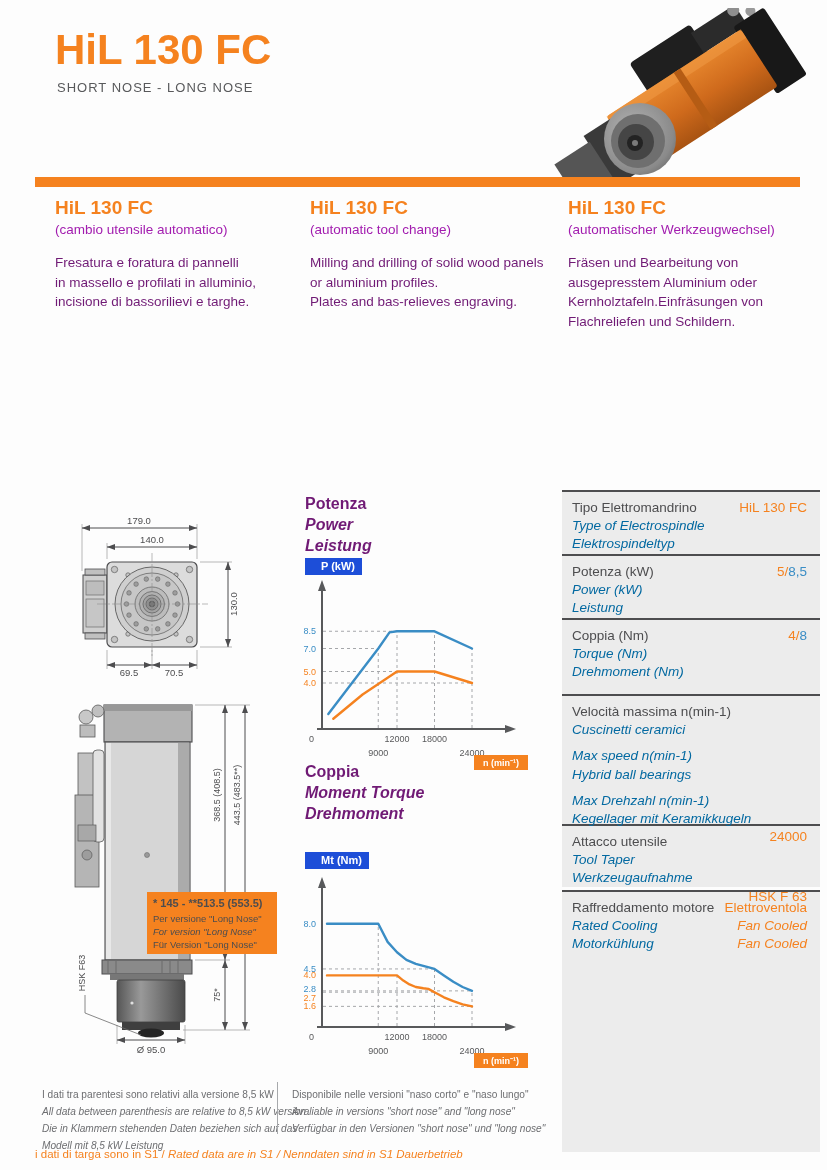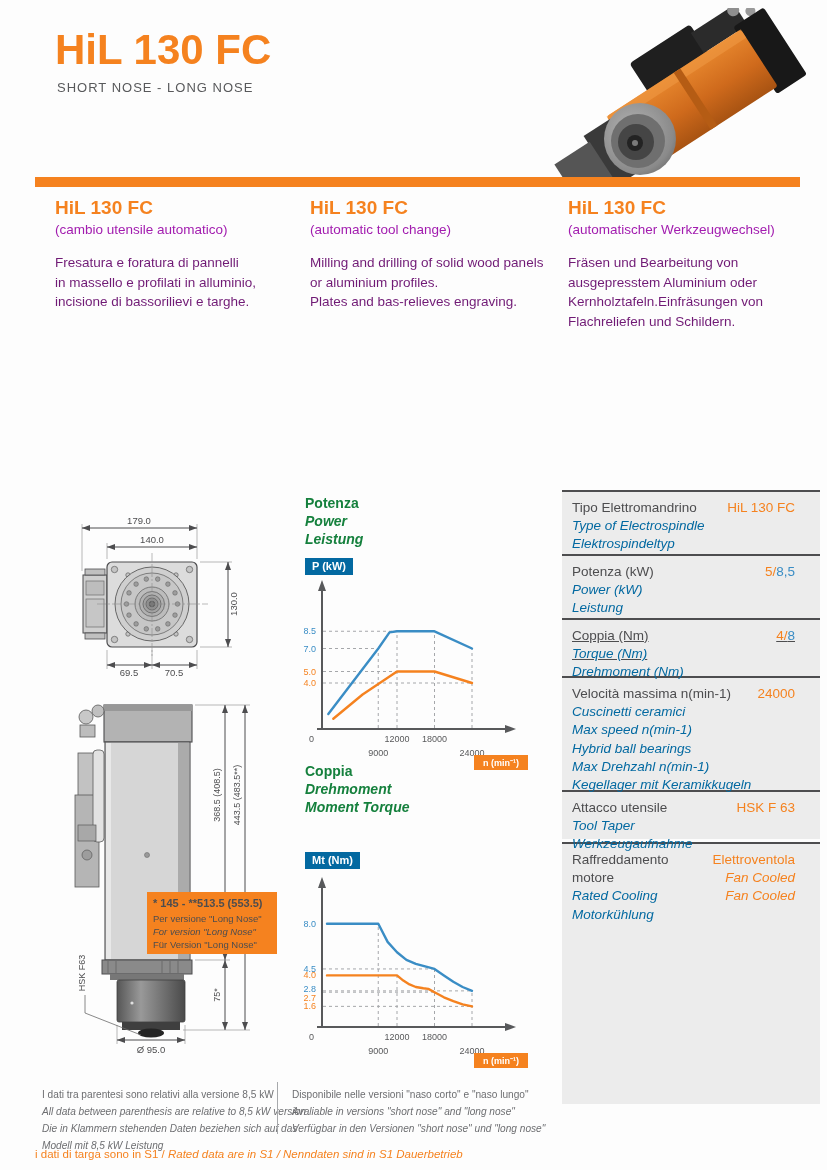--- a/index.html
+++ b/index.html
@@ -17,30 +17,30 @@
   .intro-col { position:absolute; top:197px; width:245px; }
   .intro-col .heading { font-size:19px; font-weight:700; color:#F5821F; }
   .intro-col .subheading { font-size:13.5px; color:#a21caf; margin-top:3px; }
   .intro-col .body { font-size:13.5px; color:#701a75; margin-top:16px; line-height:1.45; white-space:pre-line; }
 
   
   .drawings { position:absolute; left:40px; top:495px; width:250px; height:585px; }
   .drawings text { font-family:"Liberation Sans", sans-serif; fill:#4D4D4F; }
 
   
-  .chart-title { position:absolute; width:200px; font-size:14px; font-weight:700; color:#15803d; line-height:1.3; }
+  .chart-title { position:absolute; width:200px; font-size:16px; font-weight:700; color:#701a75; line-height:1.3; }
   .chart-title div:not(:first-child) { font-style:italic; }
-  .chip { position:absolute; background:#0369a1; color:#fff; font-size:11px; font-weight:700; padding:2px 7px 3px 7px; }
+  .chip { position:absolute; background:#1d4ed8; color:#fff; font-size:11px; font-weight:700; padding:2px 7px 3px 16px; }
   .chart-svg { position:absolute; left:300px; width:235px; height:235px; }
 
   
   .spec-table { position:absolute; left:562px; top:490px; width:258px; }
-  .spec-row { border-top:2px solid #4D4D4F; background:#ECECEC; padding:7px 25px 0 10px; display:flex; justify-content:space-between; font-size:13.5px; line-height:1.35; color:#4D4D4F; }
+  .spec-row { border-top:2px solid #4D4D4F; background:#ECECEC; padding:7px 13px 0 10px; display:flex; justify-content:space-between; font-size:13.5px; line-height:1.35; color:#4D4D4F; }
   .spec-row .labels .sec { font-style:italic; color:#0369a1; }
-  .spec-row .labels .grp { }
+  .spec-row .labels .grp { margin-top:8px; }
   .spec-row .value { text-align:right; white-space:nowrap; }
   .orange-t { color:#F5821F; }
   .blue-t { color:#3A8DC5; }
   .val-sec { font-style:italic; }
   .gap { height:3px; background:#fdfdfd; }
 
   
   .footnote { position:absolute; top:1086px; font-size:11px; color:#6D6E71; line-height:1.55; white-space:nowrap; transform:scaleX(.92); transform-origin:left top; }
   .footnote .sec { font-style:italic; }
   .footnote-divider { position:absolute; left:277px; top:1082px; width:1px; height:52px; background:#A7A9AC; }
@@ -295,22 +295,22 @@
       <text x="78.25" y="181" text-anchor="middle" font-size="9" fill="#58595B">9000</text>
       <text x="97" y="167" text-anchor="middle" font-size="9" fill="#58595B">12000</text>
       <text x="134.5" y="167" text-anchor="middle" font-size="9" fill="#58595B">18000</text>
       <text x="172" y="181" text-anchor="middle" font-size="9" fill="#58595B">24000</text>
       <rect x="174" y="180" width="54" height="15" fill="#F5821F"></rect>
       <text x="201" y="191" text-anchor="middle" font-size="9" font-weight="bold" fill="#ffffff">n (min⁻¹)</text>
     </svg>
 
   <div class="chart-title" style="left:305px; top:762px;">
     <div>Coppia</div>
+    <div>Moment Torque</div>
     <div>Drehmoment</div>
-    <div>Moment Torque</div>
   </div>
   <span class="chip" style="left:305px; top:852px;">Mt (Nm)</span>
   <svg id="chart1" class="chart-svg" style="top:872px;" viewBox="0 0 235 235">
       <line x1="78.25" y1="154" x2="78.25" y2="51.8" stroke="#A5A7AA" stroke-width="1" stroke-dasharray="3,3"></line>
       <line x1="97" y1="154" x2="97" y2="103.4" stroke="#A5A7AA" stroke-width="1" stroke-dasharray="3,3"></line>
       <line x1="134.5" y1="154" x2="134.5" y2="96.94999999999999" stroke="#A5A7AA" stroke-width="1" stroke-dasharray="3,3"></line>
       <line x1="172" y1="154" x2="172" y2="118.88" stroke="#A5A7AA" stroke-width="1" stroke-dasharray="3,3"></line>
       <line x1="23" y1="96.94999999999999" x2="134.5" y2="96.94999999999999" stroke="#A5A7AA" stroke-width="1" stroke-dasharray="3,3"></line>
       <line x1="23" y1="118.88" x2="172" y2="118.88" stroke="#A5A7AA" stroke-width="1" stroke-dasharray="3,3"></line>
       <line x1="23" y1="120.16999999999999" x2="134.5" y2="120.16999999999999" stroke="#A5A7AA" stroke-width="1" stroke-dasharray="3,3"></line>
@@ -346,46 +346,46 @@
       <div class="value orange-t">HiL 130 FC</div>
     </div>
     <div class="spec-row" style="height:64px;gap:6px;">
       <div class="labels">
         <div class="pri">Potenza (kW)</div>
         <div class="sec">Power (kW)</div>
         <div class="sec">Leistung</div>
       </div>
       <div class="value"><span class="orange-t">5/</span><span class="blue-t">8,5</span></div>
     </div>
-    <div class="spec-row" style="height:58px;text-decoration:underline;">
+    <div class="spec-row" style="height:76px;">
       <div class="labels">
         <div class="pri">Coppia (Nm)</div>
         <div class="sec">Torque (Nm)</div>
         <div class="sec">Drehmoment (Nm)</div>
       </div>
       <div class="value"><span class="orange-t">4/</span><span class="blue-t">8</span></div>
     </div>
-    <div class="spec-row" style="height:114px;">
+    <div class="spec-row" style="height:130px;flex-direction:column;">
       <div class="labels">
         <div>
           <div class="pri">Velocità massima n(min-1)</div>
           <div class="sec">Cuscinetti ceramici</div>
         </div>
         <div class="grp">
           <div class="sec">Max speed n(min-1)</div>
           <div class="sec">Hybrid ball bearings</div>
         </div>
         <div class="grp">
           <div class="sec">Max Drehzahl n(min-1)</div>
           <div class="sec">Kegellager mit Keramikkugeln</div>
         </div>
       </div>
       <div class="value orange-t">24000</div>
     </div>
-    <div class="spec-row" style="height:49px;">
+    <div class="spec-row" style="height:63px;flex-direction:column;">
       <div class="labels">
         <div class="pri">Attacco utensile</div>
         <div class="sec">Tool Taper</div>
         <div class="sec">Werkzeugaufnahme</div>
       </div>
       <div class="value orange-t">HSK F 63</div>
     </div>
     <div class="gap"></div>
     <div class="spec-row" style="height:262px;">
       <div class="labels">

